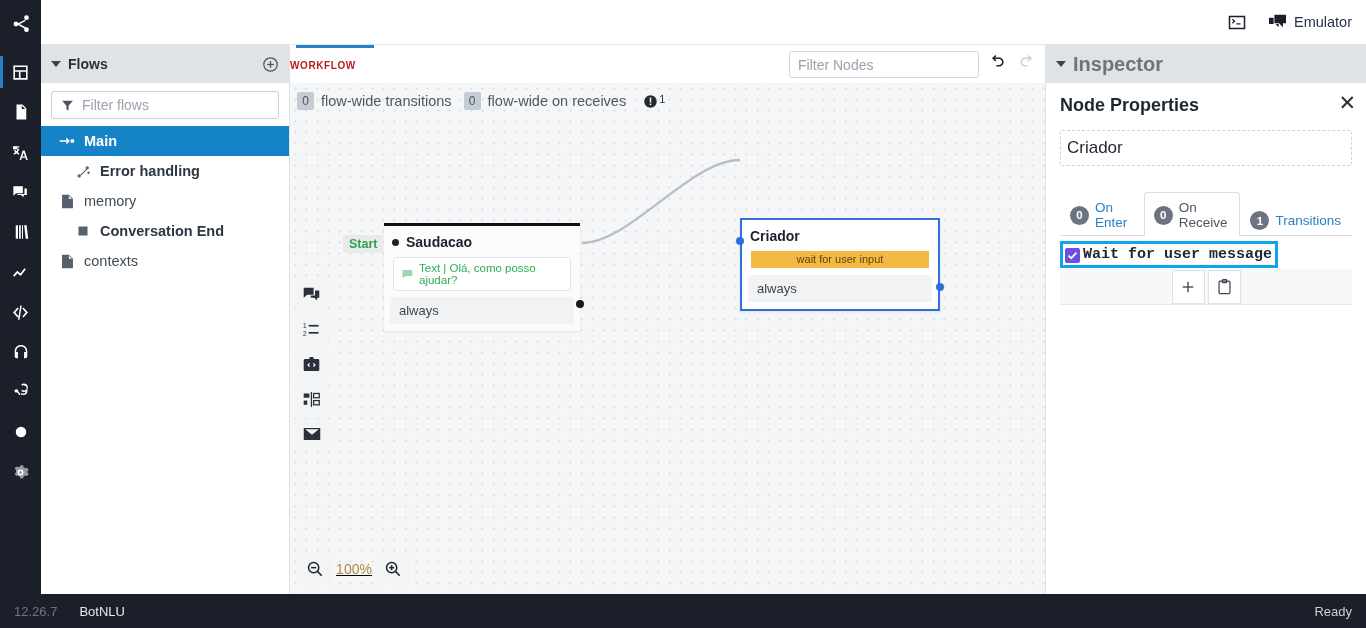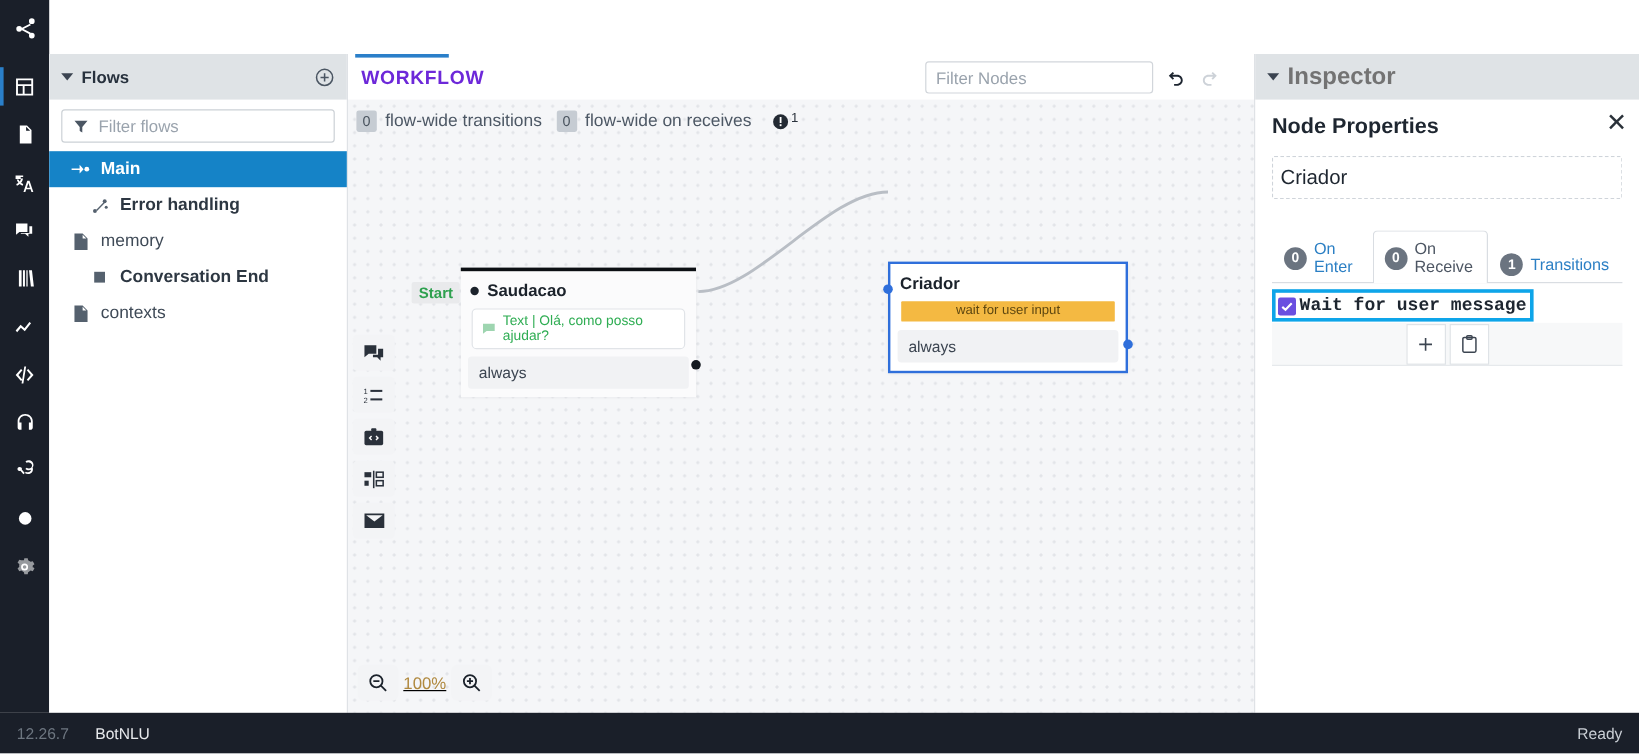--- a/index.html
+++ b/index.html
@@ -92,31 +92,31 @@
   .center {
     position: absolute; left: 290px; top: 45px;
     width: 755px; height: 549px; background: #ffffff;
   }
   .wf-header {
     height: 38px; position: relative;
     border-bottom: none; background: #fff;
     display: flex; align-items: center;
   }
   .wf-tab {
-    margin-left: 11px; font-size: 16px; font-weight: bold;
-    letter-spacing: .6px; color: #6d28d9; text-transform: uppercase;
+    font-size: 10px; font-weight: bold;
+    letter-spacing: .6px; color: #b91c1c; text-transform: uppercase;
     padding-top: 3px;
   }
   .wf-tab-underline {
     position: absolute; left: 6px; top: 0; width: 78px; height: 3px;
     background: #2a7fc9;
   }
   .wf-tools {
-    position: absolute; right: 28px; top: 6px;
-    display: flex; align-items: center; gap: 10px;
+    position: absolute; right: 10px; top: 6px;
+    display: flex; align-items: flex-start; gap: 10px;
   }
   .nodes-filter {
     width: 190px; height: 27px; border: 1px solid #d2d6db; border-radius: 3px;
     background: #fff; display: flex; align-items: center; padding: 0 8px;
   }
   .nodes-filter input {
     border: none; outline: none; width: 100%;
     font-size: 14px; font-family: "Liberation Sans", sans-serif;
     background: transparent; color: #333;
   }
@@ -349,20 +349,36 @@
         </svg>
     </div>
     <div class="rail-item">
       <svg width="19" height="19" viewBox="0 0 24 24">
           <path d="M12 8.3a3.7 3.7 0 1 0 0 7.4 3.7 3.7 0 0 0 0-7.4zm0 5.6a1.9 1.9 0 1 1 0-3.8 1.9 1.9 0 0 1 0 3.8z"></path>
           <path d="M20.6 13.6l-.1-1.6.1-1.6 1.8-1.4-1.8-3.1-2.2.7-2.7-1.6-.4-2.3h-3.6l-.4 2.3L8.6 5l-2.2-.7-1.8 3.1 1.8 1.4-.1 1.6.1 1.6-1.8 1.4 1.8 3.1 2.2-.7 2.7 1.6.4 2.3h3.6l.4-2.3 2.7-1.6 2.2.7 1.8-3.1-1.8-1.4z" opacity=".55"></path>
         </svg>
     </div>
   </div>
 
+  <div class="topbar">
+    <div class="topbar-btn">
+      <svg width="18" height="15" viewBox="0 0 24 20">
+          <path d="M1 1h22v18H1V1zm2 2v14h18V3H3zm2.3 3.2l1.2-1.2 3.3 3.3-3.3 3.3-1.2-1.2 2.1-2.1-2.1-2.1zm5.9 4.8h5.5v1.7h-5.5V11z"></path>
+        </svg>
+    </div>
+    <div class="topbar-btn">
+      <span style="display:flex">
+        <svg width="19" height="17" viewBox="0 0 24 22">
+            <path d="M8 1h15v11h-4v5l-5-5H8V1z"></path>
+            <path d="M1 5h6v8h2.5l4 4v-4H1V5z"></path>
+          </svg>
+      </span>
+      <span>Emulator</span>
+    </div>
+  </div>
 
   <div class="flows">
     <div class="flows-header">
       <span class="caret-down"></span>
       <span class="flows-title">Flows</span>
       <span class="flows-add">
         <svg width="17" height="17" viewBox="0 0 24 24" stroke-width="1.8">
             <circle cx="12" cy="12" r="9.5"></circle>
             <line x1="12" y1="7.2" x2="12" y2="16.8"></line>
             <line x1="7.2" y1="12" x2="16.8" y2="12"></line>

